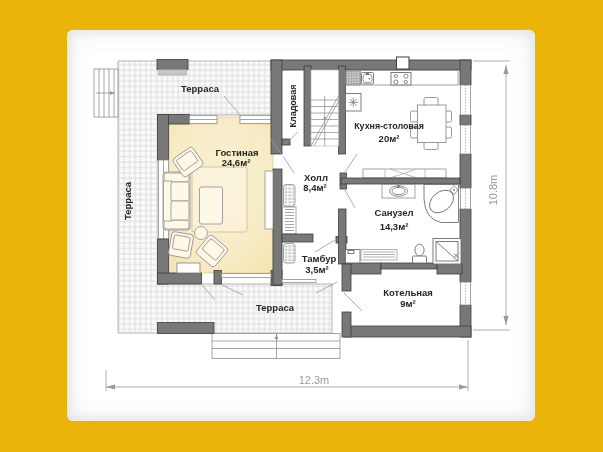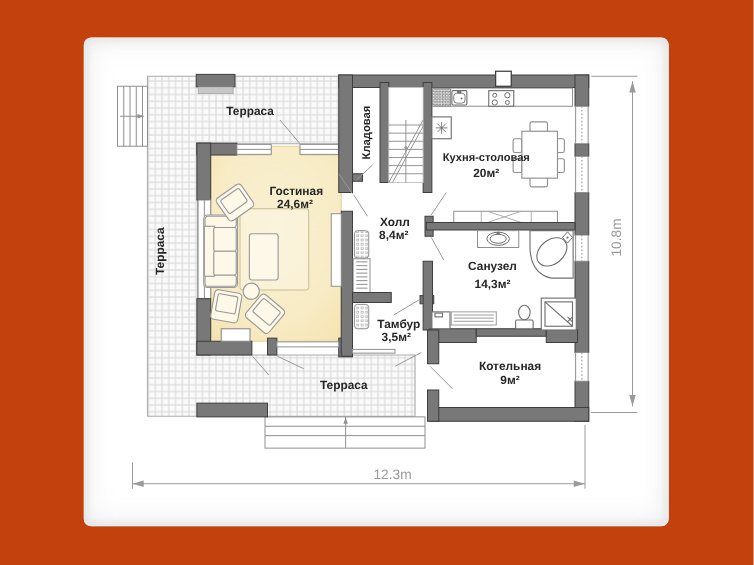--- a/index.html
+++ b/index.html
@@ -1,16 +1,16 @@
 <!DOCTYPE html>
 <html><head>
 <meta charset="utf-8">
 <style>
   html,body{margin:0;padding:0;background:#fff;}
-  #page{position:relative;width:603px;height:452px;background:#c2410c;overflow:hidden;font-family:"Liberation Sans",sans-serif;}
+  #page{position:relative;width:603px;height:452px;background:#eab308;overflow:hidden;font-family:"Liberation Sans",sans-serif;}
   #photo{position:absolute;left:67px;top:30px;width:468px;height:391px;background:#fff;border-radius:6px;
          box-shadow:inset 0 0 0 1px #ededed, inset 0 0 8px 2px rgba(155,155,155,.20), inset 0 0 20px 5px rgba(155,155,155,.15);}
   svg{position:absolute;left:0;top:0;}
   text{font-family:"Liberation Sans",sans-serif;fill:#262626;}
   .rm{font-size:9.5px;font-weight:bold;}
   .dim{font-size:11px;fill:#9a9a9a;font-weight:normal;}
 </style>
 </head>
 <body>
 <div id="page">

